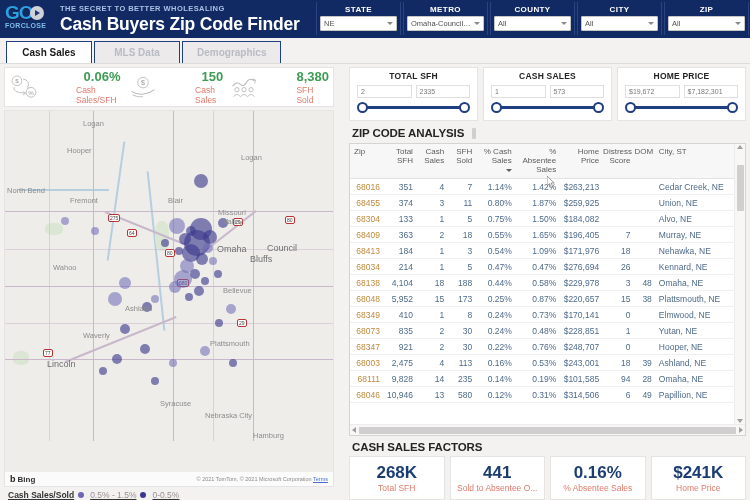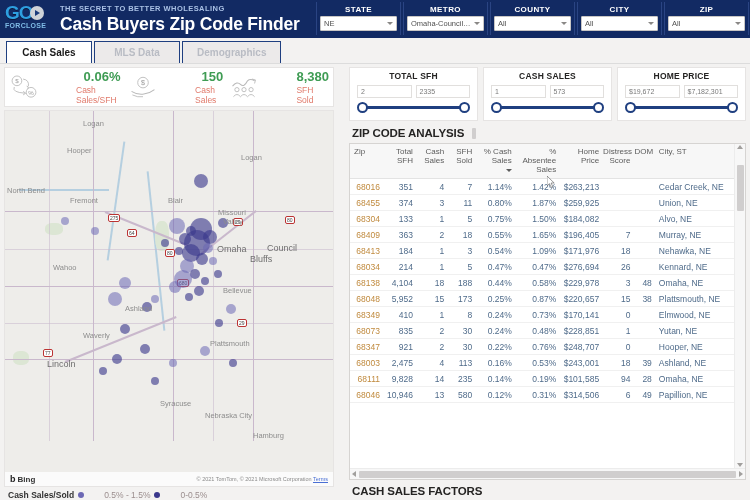--- a/index.html
+++ b/index.html
@@ -147,24 +147,24 @@
     position: absolute; left: 0; right: 0; bottom: 0; height: 14px;
     background: rgba(255,255,255,.78);
     display: flex; align-items: center; padding: 0 5px;
   }
   .bing { font-size: 8px; color: #333; font-weight: bold; display: flex; align-items: center; gap: 2px; }
   .bing-mark { font-size: 9px; color: #222; font-weight: bold; }
   .attrib { margin-left: auto; font-size: 5.5px; color: #8b8b8b; }
   .attrib a { color: #4a6fd4; text-decoration: underline; }
   .legend {
     display: flex; align-items: center; gap: 4px;
-    padding: 3px 0 0 4px; font-size: 8.5px;
+    padding: 3px 0 0 4px; font-size: 8.5px; text-decoration: underline;
   }
   .legend-title { font-weight: bold; color: #333; }
-  .legend-item { display: flex; align-items: center; gap: 20px; color: #9b8e8e; }
+  .legend-item { display: flex; align-items: center; gap: 6px; color: #9b8e8e; }
   .legend-dot { width: 6px; height: 6px; border-radius: 50%; }
 
   
   .slider-row { display: flex; gap: 5px; }
   .slider-card {
     background: #fff; border: 1px solid #e6e4e3; flex: 1;
     padding: 3px 7px 6px; display: flex; flex-direction: column; align-items: center;
   }
   .slider-title { font-size: 8.5px; font-weight: bold; color: #252423; letter-spacing: .2px; }
   .slider-inputs { display: flex; gap: 4px; width: 100%; margin: 4px 0 2px; }
@@ -724,18 +724,36 @@
       <div class="hscroll">
         <div class="arrow-l"></div>
         <div class="hthumb"></div>
         <div class="arrow-r"></div>
       </div>
     </div>
 
     <div class="panel-title" style="margin-top:3px">
       <span>CASH SALES FACTORS</span>
     </div>
+    <div class="factors-row" id="factorsrow">
+        <div class="factor-card">
+          <div class="factor-val">268K</div>
+          <div class="factor-lbl">Total SFH</div>
+        </div>
+        <div class="factor-card">
+          <div class="factor-val">441</div>
+          <div class="factor-lbl">Sold to Absentee O...</div>
+        </div>
+        <div class="factor-card">
+          <div class="factor-val">0.16%</div>
+          <div class="factor-lbl">% Absentee Sales</div>
+        </div>
+        <div class="factor-card">
+          <div class="factor-val">$241K</div>
+          <div class="factor-lbl">Home Price</div>
+        </div>
+      </div>
   </div>
 </div>
 
 <svg class="cursor" viewBox="0 0 8 12">
   <path d="M0 0 L0 10 L2.4 7.6 L4.2 11.4 L5.8 10.6 L4.1 7 L7.2 7 Z" fill="#fff" stroke="#555" stroke-width=".6"></path>
 </svg>
 
 </body></html>

